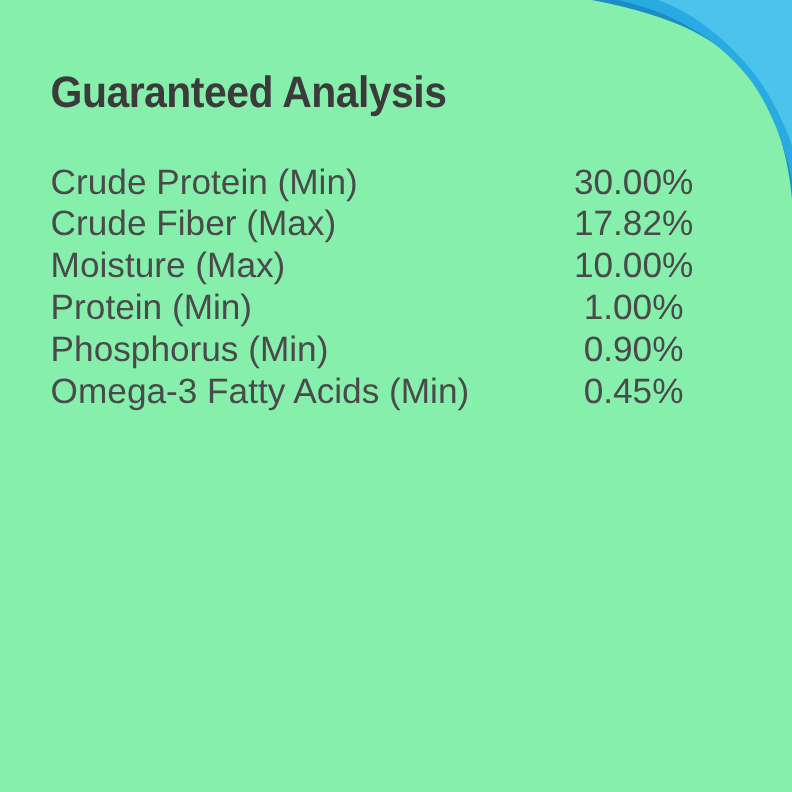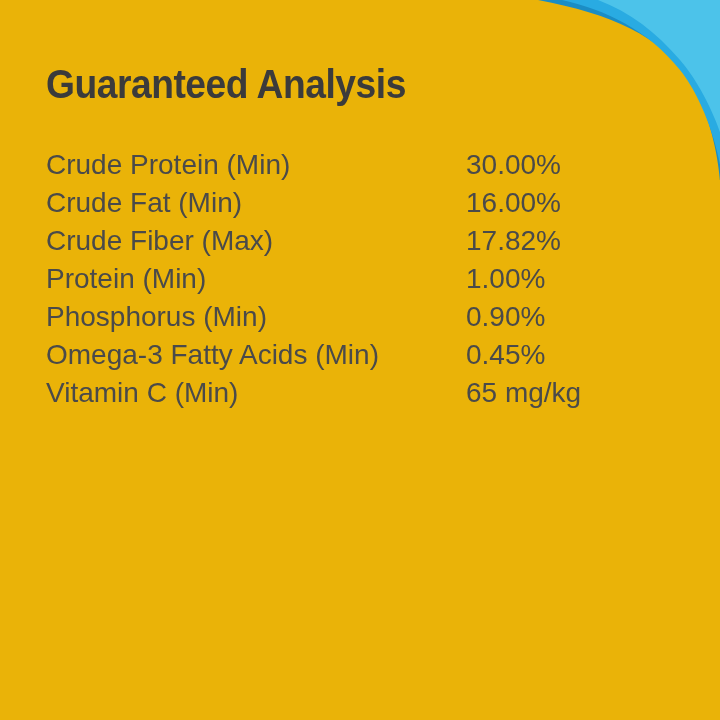--- a/index.html
+++ b/index.html
@@ -10,21 +10,21 @@
     width: 720px;
     height: 720px;
     background: #ffffff;
     font-family: "Liberation Sans", sans-serif;
     overflow: hidden;
   }
   .page {
     position: relative;
     width: 720px;
     height: 720px;
-    background: #eab308;
+    background: #86efac;
     overflow: hidden;
   }
   .corner-swoosh {
     position: absolute;
     top: 0;
     right: 0;
     width: 200px;
     height: 180px;
     pointer-events: none;
   }
@@ -41,33 +41,34 @@
     transform-origin: left center;
   }
   .analysis-table {
     position: absolute;
     left: 46px;
     top: 146px;
     width: 640px;
     border-collapse: collapse;
   }
   .analysis-table td {
-    font-size: 28px;
+    font-size: 32px;
     color: #4a4a4a;
     padding: 0;
     height: 38px;
     vertical-align: middle;
     white-space: nowrap;
     font-family: "Liberation Sans", sans-serif;
   }
   .col-name {
     width: 420px;
   }
   .col-value {
     width: 220px;
+    text-align: center;
   }
 </style>
 </head>
 <body>
 
 <div class="page">
 
   <svg class="corner-swoosh" viewBox="0 0 200 180" aria-hidden="true">
     <path d="M 18 0 L 200 0 L 200 180 C 200 180 196 120 168 78 C 140 36 92 14 18 0 Z" fill="#1b8dc4"></path>
     <path d="M 42 0 L 200 0 L 200 164 C 200 164 190 108 160 70 C 128 30 86 10 42 0 Z" fill="#29abe2"></path>
@@ -76,39 +77,35 @@
 
   <div class="title">Guaranteed Analysis</div>
 
   <table class="analysis-table">
     <tbody>
       <tr>
         <td class="col-name">Crude Protein (Min)</td>
         <td class="col-value">30.00%</td>
       </tr>
       <tr>
-        <td class="col-name">Crude Fat (Min)</td>
-        <td class="col-value">16.00%</td>
+        <td class="col-name">Crude Fiber (Max)</td>
+        <td class="col-value">17.82%</td>
       </tr>
       <tr>
-        <td class="col-name">Crude Fiber (Max)</td>
-        <td class="col-value">17.82%</td>
+        <td class="col-name">Moisture (Max)</td>
+        <td class="col-value">10.00%</td>
       </tr>
       <tr>
         <td class="col-name">Protein (Min)</td>
         <td class="col-value">1.00%</td>
       </tr>
       <tr>
         <td class="col-name">Phosphorus (Min)</td>
         <td class="col-value">0.90%</td>
       </tr>
       <tr>
         <td class="col-name">Omega-3 Fatty Acids (Min)</td>
         <td class="col-value">0.45%</td>
       </tr>
-      <tr>
-        <td class="col-name">Vitamin C (Min)</td>
-        <td class="col-value">65 mg/kg</td>
-      </tr>
     </tbody>
   </table>
 
 </div>
 
 </body></html>

